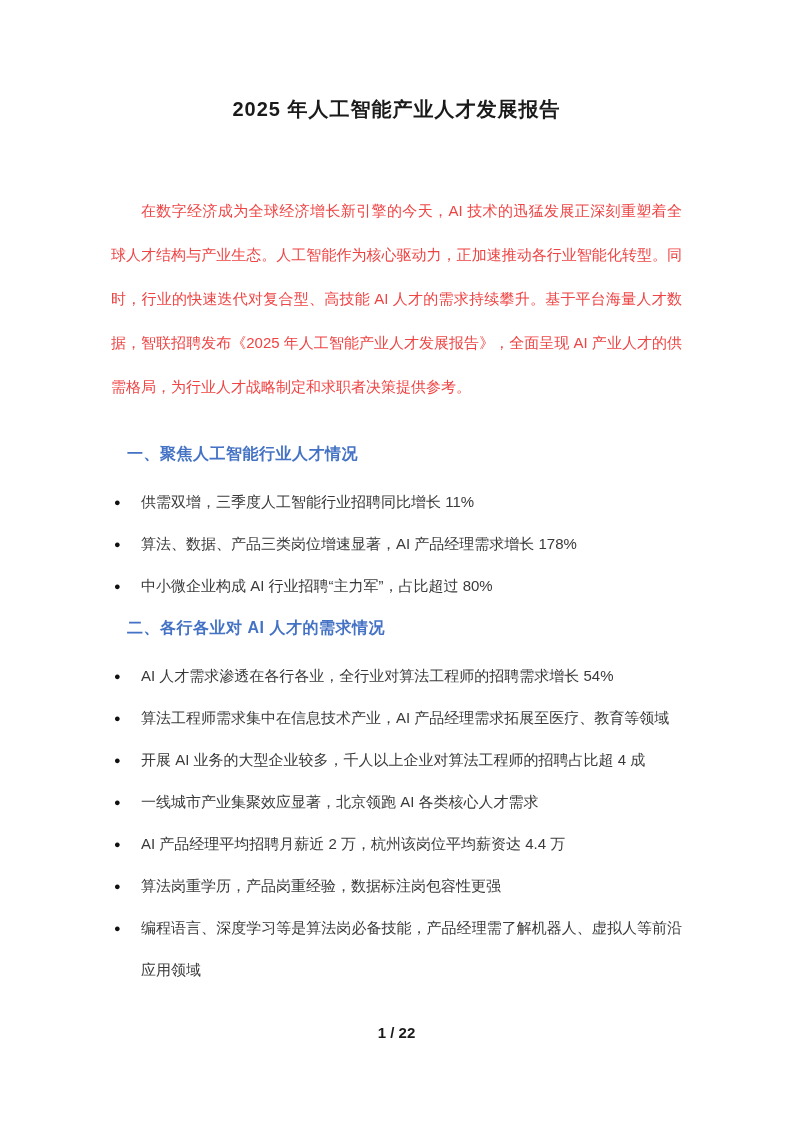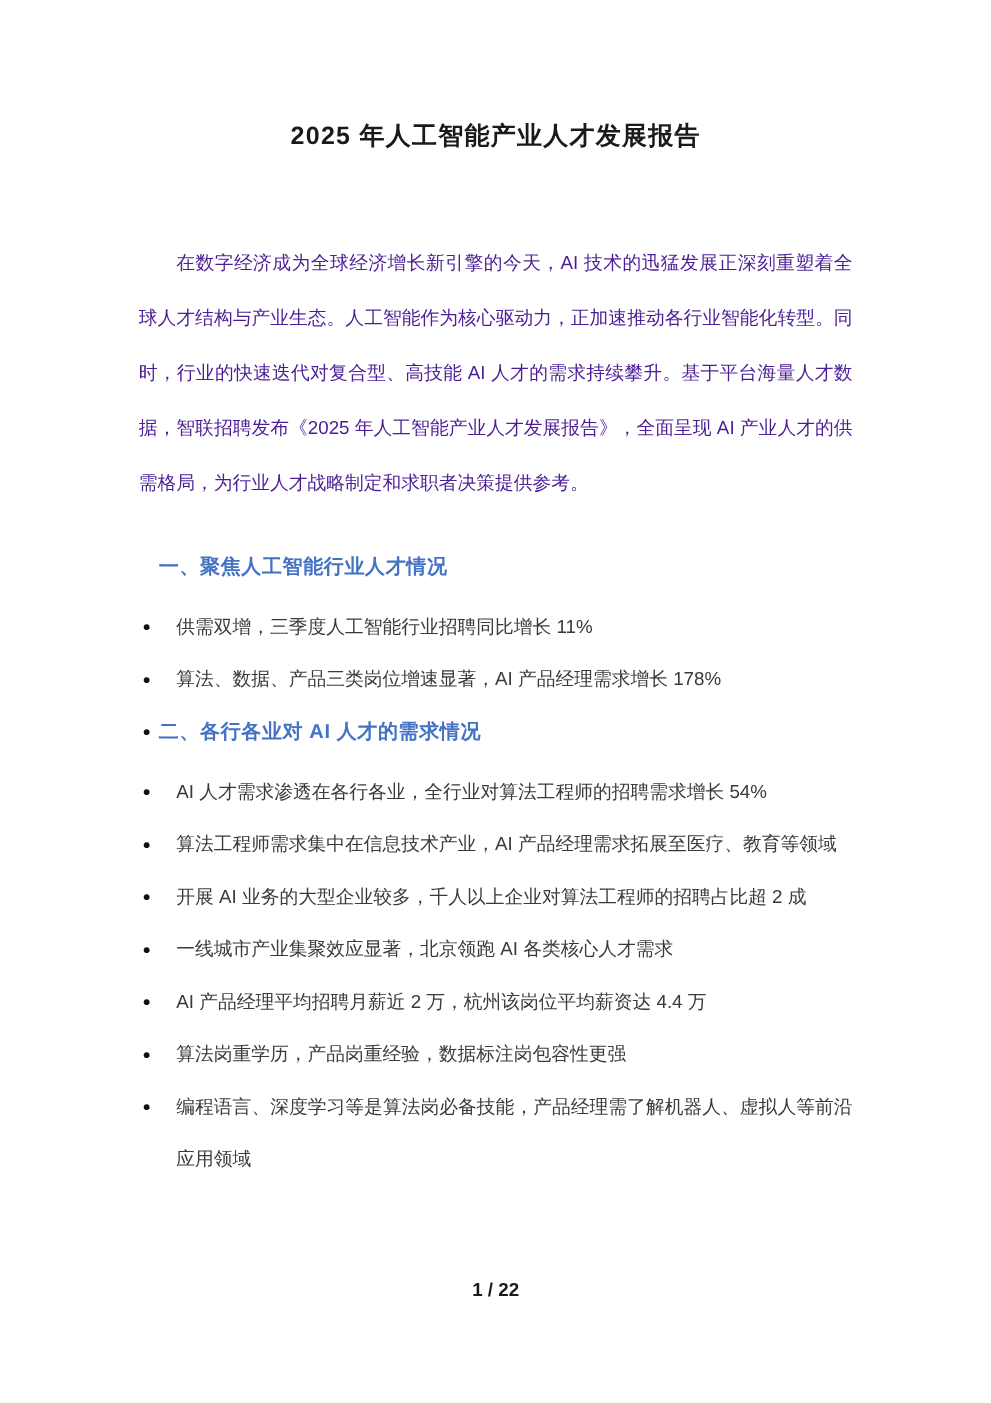--- a/index.html
+++ b/index.html
@@ -25,21 +25,21 @@
     line-height: 28px;
     font-weight: bold;
     text-align: center;
     color: #1a1a1a;
     letter-spacing: 1px;
   }
   .intro {
     margin: 66px 0 0 0;
     font-size: 15px;
     line-height: 44px;
-    color: #4c1d95;
+    color: #ef4444;
     text-align: justify;
     text-indent: 2em;
   }
   .red-heading {
     margin: 26px 0 0 0;
     font-size: 17px;
     line-height: 24px;
     font-weight: bold;
     color: #c00000;
     letter-spacing: 1px;
@@ -104,37 +104,38 @@
       <li class="bullet-item">
         <span class="dot">●</span>
         <span class="bullet-text">供需双增，三季度人工智能行业招聘同比增长 11%</span>
       </li>
       <li class="bullet-item">
         <span class="dot">●</span>
         <span class="bullet-text">算法、数据、产品三类岗位增速显著，AI 产品经理需求增长 178%</span>
       </li>
       <li class="bullet-item">
         <span class="dot">●</span>
+        <span class="bullet-text">中小微企业构成 AI 行业招聘“主力军”，占比超过 80%</span>
       </li>
     </ul>
 
     <h3 class="blue-heading second">二、各行各业对 AI 人才的需求情况</h3>
 
     <ul class="bullets second">
       <li class="bullet-item">
         <span class="dot">●</span>
         <span class="bullet-text">AI 人才需求渗透在各行各业，全行业对算法工程师的招聘需求增长 54%</span>
       </li>
       <li class="bullet-item">
         <span class="dot">●</span>
         <span class="bullet-text">算法工程师需求集中在信息技术产业，AI 产品经理需求拓展至医疗、教育等领域</span>
       </li>
       <li class="bullet-item">
         <span class="dot">●</span>
-        <span class="bullet-text">开展 AI 业务的大型企业较多，千人以上企业对算法工程师的招聘占比超 2 成</span>
+        <span class="bullet-text">开展 AI 业务的大型企业较多，千人以上企业对算法工程师的招聘占比超 4 成</span>
       </li>
       <li class="bullet-item">
         <span class="dot">●</span>
         <span class="bullet-text">一线城市产业集聚效应显著，北京领跑 AI 各类核心人才需求</span>
       </li>
       <li class="bullet-item">
         <span class="dot">●</span>
         <span class="bullet-text">AI 产品经理平均招聘月薪近 2 万，杭州该岗位平均薪资达 4.4 万</span>
       </li>
       <li class="bullet-item">

